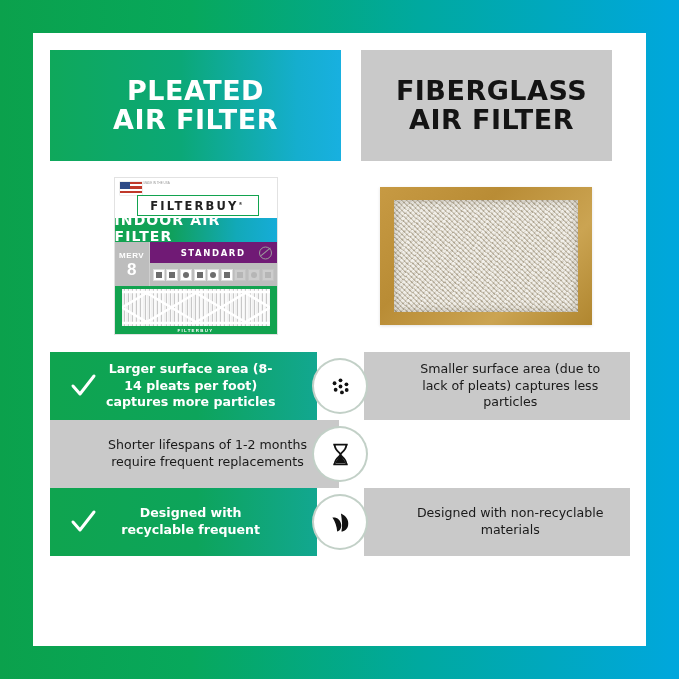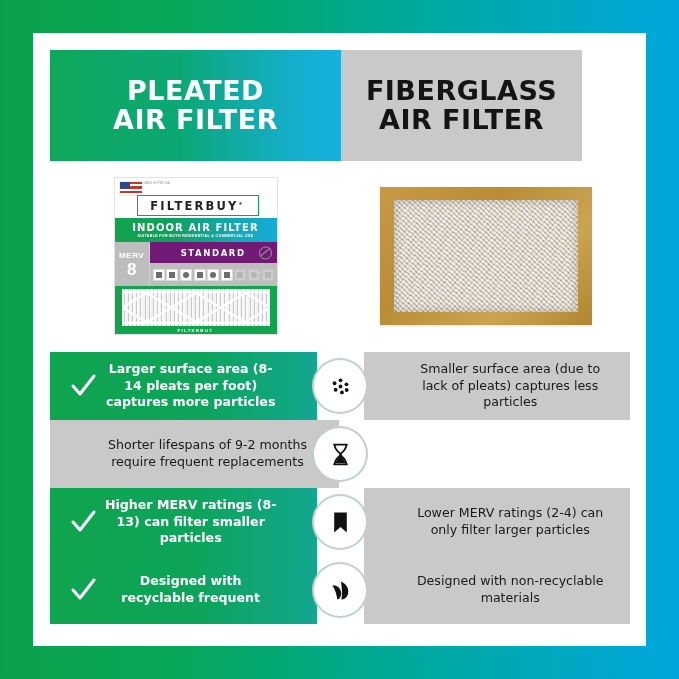--- a/index.html
+++ b/index.html
@@ -15,29 +15,30 @@
   }
   #frame{
     position:absolute;left:33px;top:33px;width:613px;height:613px;
     background:#ffffff;
   }
 
   
   #header{
     position:absolute;left:17px;top:17px;width:580px;height:111px;
     display:flex;
+    gap:20px;
   }
   .hdr-left{
     width:291px;height:100%;
     background:linear-gradient(90deg,#0FA85B 0%,#0BA877 45%,#15AECE 85%,#18B0E0 100%);
     display:flex;align-items:center;justify-content:center;
   }
   .hdr-right{
     width:241px;height:100%;background:#C9C9C9;
-    display:flex;align-items:center;justify-content:center;
+    display:flex;align-items:center;justify-content:center;padding-left:10px;
   }
   .hdr-title{
     text-align:center;line-height:1.05;
     font-weight:bold;font-size:27px;letter-spacing:.5px;
     font-family:"DejaVu Sans", sans-serif;
   }
   .hdr-left .hdr-title{color:#ffffff;}
   .hdr-right .hdr-title{color:#141414;}
   .hdr-title span{display:block;white-space:nowrap;}
 
@@ -73,21 +74,21 @@
   }
   .pb-brand{
     font-size:11.5px;font-weight:bold;letter-spacing:2.2px;color:#222;
     font-family:"DejaVu Sans", sans-serif;
   }
   .pb-brand sup{font-size:4px;vertical-align:super;}
   .pb-band{
     height:24px;background:linear-gradient(90deg,#12A34F 0%,#10A05C 35%,#12A9B8 75%,#16ACD8 100%);
     color:#fff;display:flex;flex-direction:column;align-items:center;justify-content:center;
   }
-  .pb-band-main{font-size:10px;font-weight:bold;letter-spacing:1.1px;font-family:"DejaVu Sans",sans-serif;}
+  .pb-band-main{font-size:14px;font-weight:bold;letter-spacing:1.1px;font-family:"DejaVu Sans",sans-serif;}
   .pb-band-sub{font-size:3.6px;font-weight:bold;letter-spacing:.35px;margin-top:1px;}
   .pb-mid{flex:1;background:#BDBDBD;display:flex;}
   .pb-merv{
     width:44px;display:flex;flex-direction:column;align-items:center;justify-content:center;
     color:#fff;border-right:1px solid #cfcfcf;
   }
   .pb-merv-l{font-size:8px;font-weight:bold;letter-spacing:.6px;}
   .pb-merv-n{font-size:17px;font-weight:bold;line-height:1;margin-top:1px;}
   .pb-midright{flex:1;display:flex;flex-direction:column;}
   .pb-std{
@@ -322,42 +323,24 @@
           <svg viewBox="0 0 30 30" aria-hidden="true">
             <g stroke="#111111" stroke-width="2" fill="none">
               <path d="M7 4 H23 M7 26 H23"></path>
               <path d="M8.5 4 C8.5 11, 15 13, 15 15 C15 17, 8.5 19, 8.5 26"></path>
               <path d="M21.5 4 C21.5 11, 15 13, 15 15 C15 17, 21.5 19, 21.5 26"></path>
             </g>
             <path d="M9.6 24.6 C10.4 20.2, 15 17.4, 15 15.4 C15 17.4, 19.6 20.2, 20.4 24.6 Z" fill="#111111"></path>
           </svg>
         </div>
         <div class="right">
-          <div class="rtext">Shorter lifespans of 9-2 months require frequent replacements</div>
-        </div>
-      </div>
-
-      <div class="row">
-        <div class="left">
-          <div class="check">
-            <svg viewBox="0 0 30 30" aria-hidden="true">
-                <path d="M5 15 L12 23 L26 5" fill="none" stroke="#ffffff" stroke-width="3" stroke-linecap="round" stroke-linejoin="round"></path>
-              </svg>
-          </div>
-          <div class="ltext">Higher MERV ratings (8-13) can filter smaller particles</div>
-        </div>
-        <div class="mid-icon">
-          <svg viewBox="0 0 30 30" aria-hidden="true">
-            <path d="M8 4 H22 V26 L15 20 L8 26 Z" fill="#111111"></path>
-          </svg>
-        </div>
-        <div class="right">
-          <div class="rtext">Lower MERV ratings (2-4) can only filter larger particles</div>
-        </div>
-      </div>
+          <div class="rtext">Shorter lifespans of 1-2 months require frequent replacements</div>
+        </div>
+      </div>
+
 
       <div class="row">
         <div class="left">
           <div class="check">
             <svg viewBox="0 0 30 30" aria-hidden="true">
                 <path d="M5 15 L12 23 L26 5" fill="none" stroke="#ffffff" stroke-width="3" stroke-linecap="round" stroke-linejoin="round"></path>
               </svg>
           </div>
           <div class="ltext">Designed with recyclable frequent</div>
         </div>

